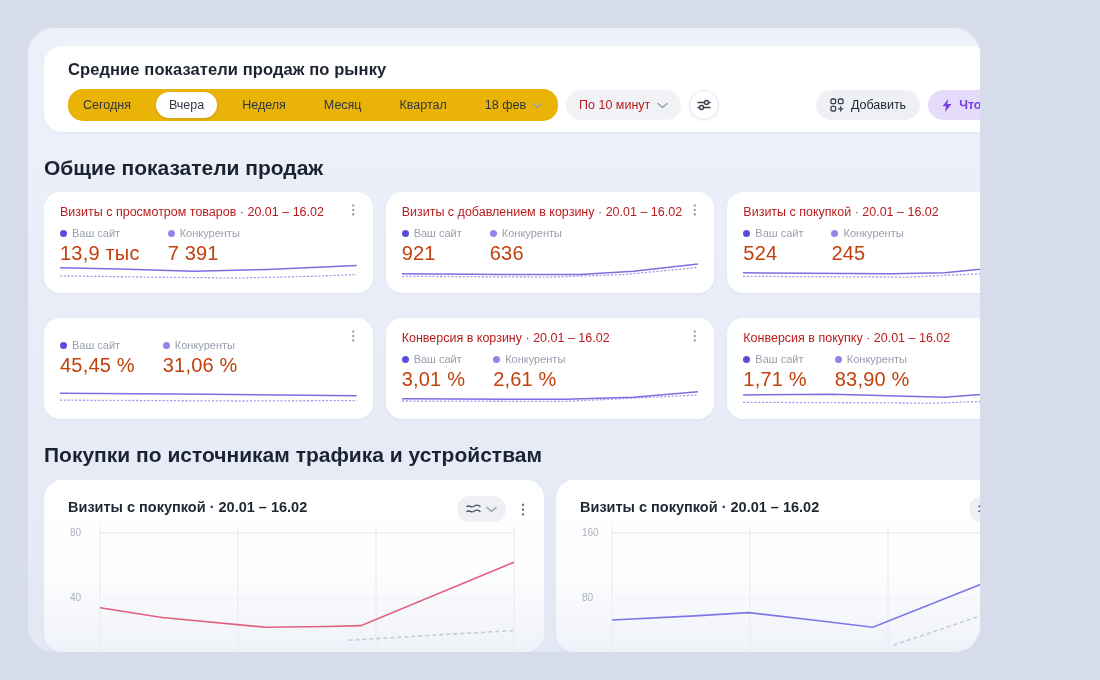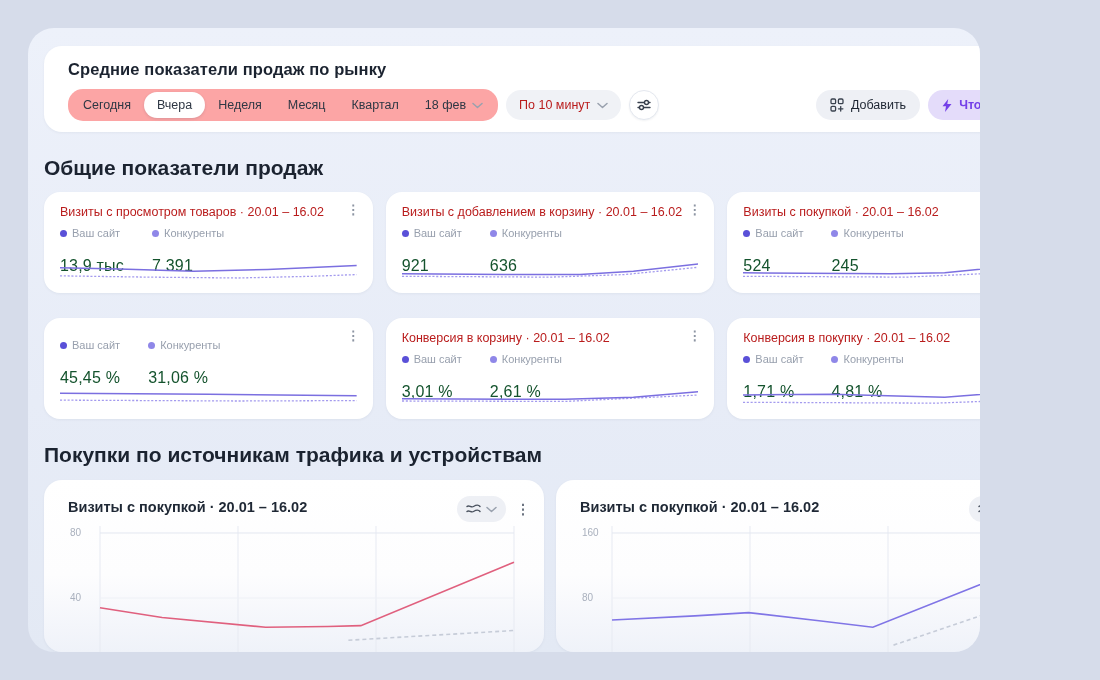--- a/index.html
+++ b/index.html
@@ -14,21 +14,21 @@
     border-radius:26px; background:linear-gradient(180deg,#edf1fa 0%,#e7ecf7 60%,#e3e9f4 100%);
     overflow:hidden;
   }
   
   .hcard {
     position:absolute; left:16px; top:18px; width:1012px; height:86px;
     background:#fff; border-radius:18px; box-shadow:0 1px 3px rgba(25,35,60,.05);
   }
   .hcard h1 { position:absolute; left:24px; top:14px; font-size:16.5px; font-weight:700; color:#1b2330; letter-spacing:.1px; }
   .controls { position:absolute; left:24px; top:44px; display:flex; align-items:center; gap:8px; height:30px; }
-  .tabbar { display:flex; align-items:center; background:#fca5a5; border-radius:15px; height:30px; padding:16px 2px; }
+  .tabbar { display:flex; align-items:center; background:#eab308; border-radius:15px; height:30px; padding:16px 2px;gap:12px; }
   .tab { padding:0 13px; height:26px; line-height:26px; margin:2px 0; font-size:12.5px; color:#2e3744; border-radius:13px; cursor:default; white-space:nowrap; }
   .tab.active { background:#fff; box-shadow:0 1px 3px rgba(30,40,70,.14); }
   .tab.datetab { display:flex; align-items:center; gap:6px; }
   .pill { display:flex; align-items:center; gap:7px; background:#f0f2f6; border-radius:15px; height:30px; padding:0 13px; font-size:12.5px; color:#b91c1c; white-space:nowrap; }
   .roundbtn { width:30px; height:30px; border-radius:50%; background:#fff; border:1px solid #e4e8ef; display:flex; align-items:center; justify-content:center; box-shadow:0 1px 2px rgba(25,35,60,.06); }
   .kebabbtn {
     position:absolute; right:14px; top:12px; width:30px; height:30px; border-radius:10px;
     background:#fff; border:1px solid #eef0f4; box-shadow:0 1px 3px rgba(25,35,60,.08);
     display:flex; align-items:center; justify-content:center;
   }
@@ -44,21 +44,21 @@
   .mgrid { position:absolute; left:16px; top:164px; width:1012px; display:grid; grid-template-columns:repeat(3,1fr); gap:25px 13px; }
   .mcard { position:relative; height:101px; background:#fff; border-radius:16px; box-shadow:0 1px 3px rgba(25,35,60,.05); padding:13px 16px; }
   .mcard-title { font-size:12.5px; font-weight:500; color:#b91c1c; white-space:nowrap; }
   .mcard .kebab { position:absolute; right:13px; top:11px; font-size:13px; color:#8d95a3; cursor:pointer; }
   .mcols { display:flex; gap:28px; margin-top:8px; }
   .mlegend { display:flex; align-items:center; gap:5px; }
   .dot { width:7px; height:7px; border-radius:50%; }
   .dot-site { background:var(--site-dot,#5a50d8); }
   .dot-comp { background:var(--comp-dot,#8f87e8); }
   .mlabel { font-size:11px; color:#979fad; }
-  .mvalue { font-size:16px; color:#14532d; margin-top:18px; letter-spacing:.2px; }
+  .mvalue { font-size:20px; color:#c2410c; margin-top:3px; letter-spacing:.2px; }
   .spark { position:absolute; left:16px; right:16px; bottom:9px; height:24px; width:calc(100% - 32px); }
   
   .cgrid { position:absolute; left:16px; top:452px; width:1012px; display:grid; grid-template-columns:1fr 1fr; gap:12px; }
   .ccard { position:relative; height:172px; border-radius:18px; overflow:hidden;
     background:linear-gradient(180deg,#ffffff 0%,#fdfdfe 55%,#eff2f9 100%);
     box-shadow:0 1px 3px rgba(25,35,60,.05); }
   .ccard-title { position:absolute; left:24px; top:19px; font-size:14.5px; font-weight:600; color:#1f2835; }
   .ccard-controls { position:absolute; right:14px; top:16px; display:flex; align-items:center; gap:10px; }
   .chart-type-pill { display:flex; align-items:center; gap:5px; background:#eef0f5; border-radius:13px; height:26px; padding:0 9px; }
   .bigchart { position:absolute; left:0; top:0; width:100%; height:172px; }
@@ -266,21 +266,21 @@
                 <span class="dot dot-site"></span>
                 <span class="mlabel">Ваш сайт</span>
               </div>
             <div class="mvalue">1,71 %</div>
             </div>
           <div class="mcol">
               <div class="mlegend">
                 <span class="dot dot-comp"></span>
                 <span class="mlabel">Конкуренты</span>
               </div>
-            <div class="mvalue">4,81 %</div>
+            <div class="mvalue">83,90 %</div>
             </div>
         </div>
         <svg class="spark" viewBox="0 0 100 28" preserveAspectRatio="none">
             <polyline points="0,19 65,20 100,15.5" fill="none" stroke="#a49bee" stroke-width="1.3" vector-effect="non-scaling-stroke" stroke-dasharray="2.1 1.7"></polyline>
             <polyline points="0,10.5 30,9.5 55,12 68,13 100,5" fill="none" stroke="#7b6fe0" stroke-width="1.5" vector-effect="non-scaling-stroke"></polyline>
           </svg>
       </div>
     </div>
 
     <div class="section-title st2">Покупки по источникам трафика и устройствам</div>

